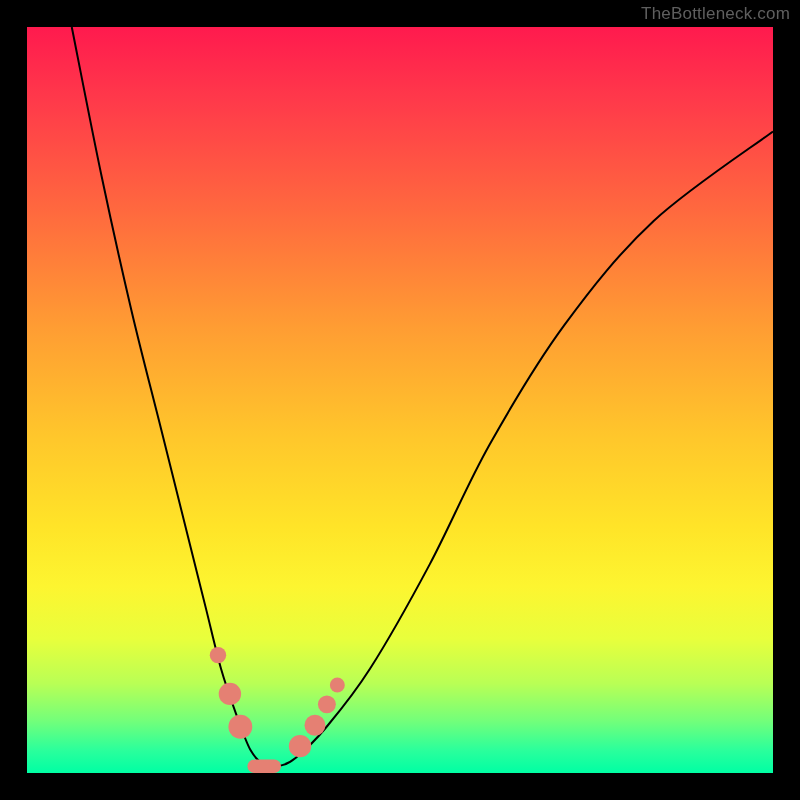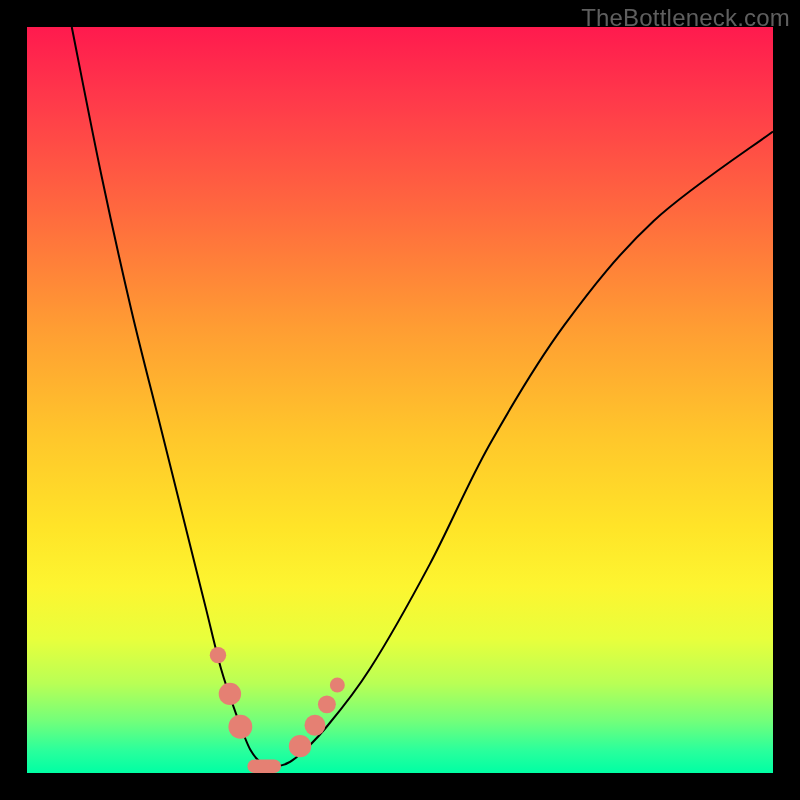--- a/index.html
+++ b/index.html
@@ -37,21 +37,21 @@
       #73ff7a 93%,
       #2aff9c 97%,
       #00ffa4 100%
     );
   }
   .watermark {
     position: absolute;
     top: 4px;
     right: 10px;
     color: #5f5f5f;
-    font-size: 24px;
+    font-size: 17px;
     font-weight: 400;
     letter-spacing: 0.2px;
     user-select: none;
   }
   svg.curve {
     position: absolute;
     left: 0;
     top: 0;
     width: 746px;
     height: 746px;

